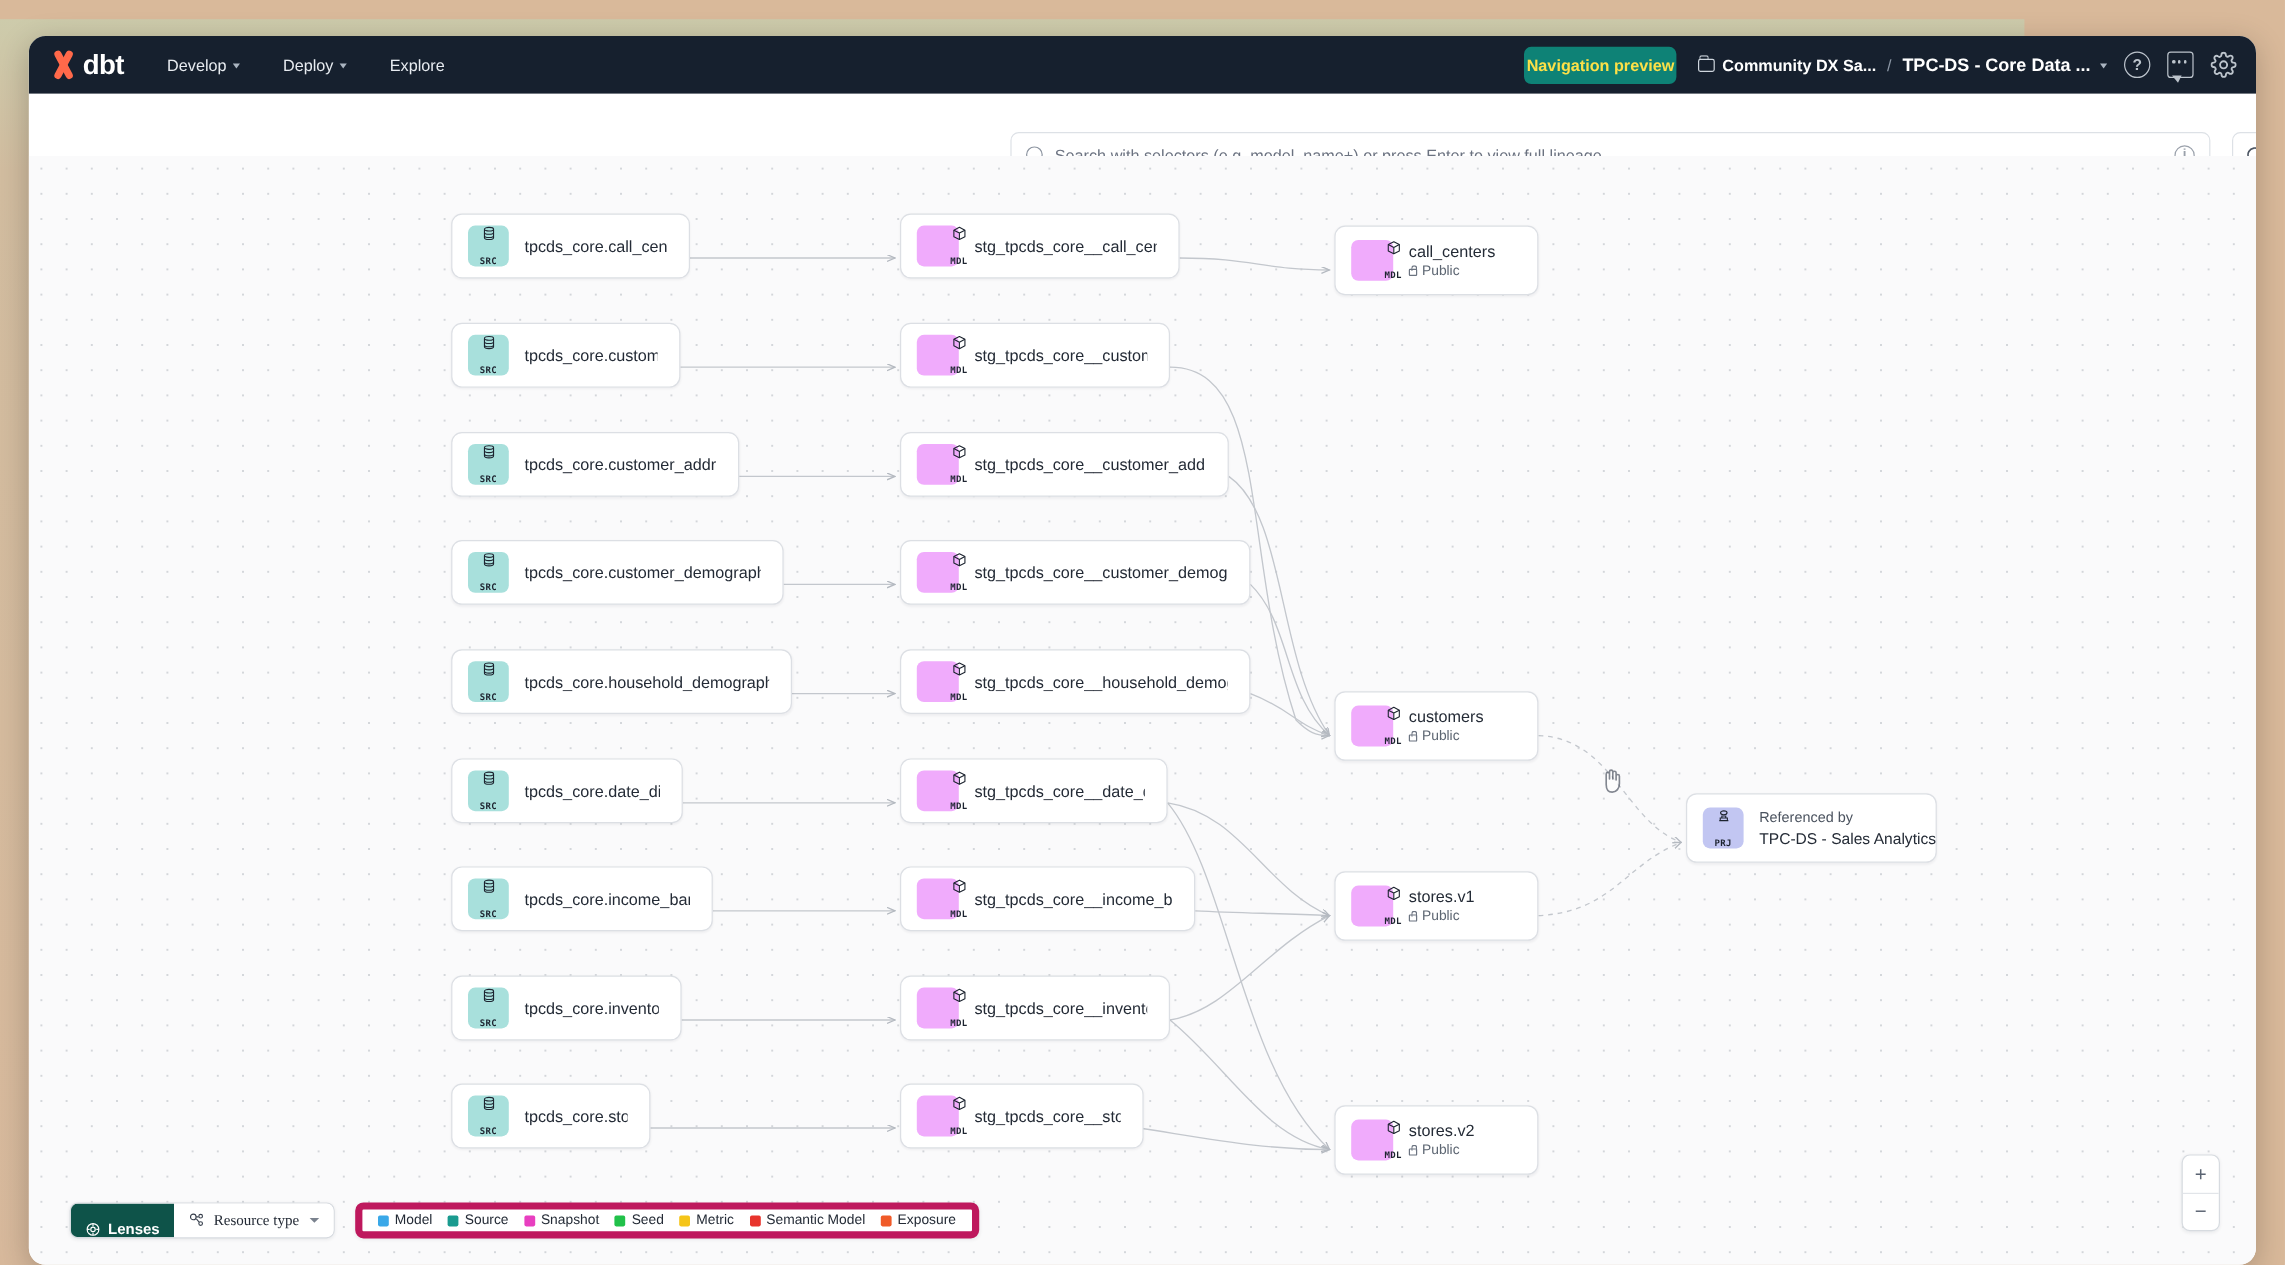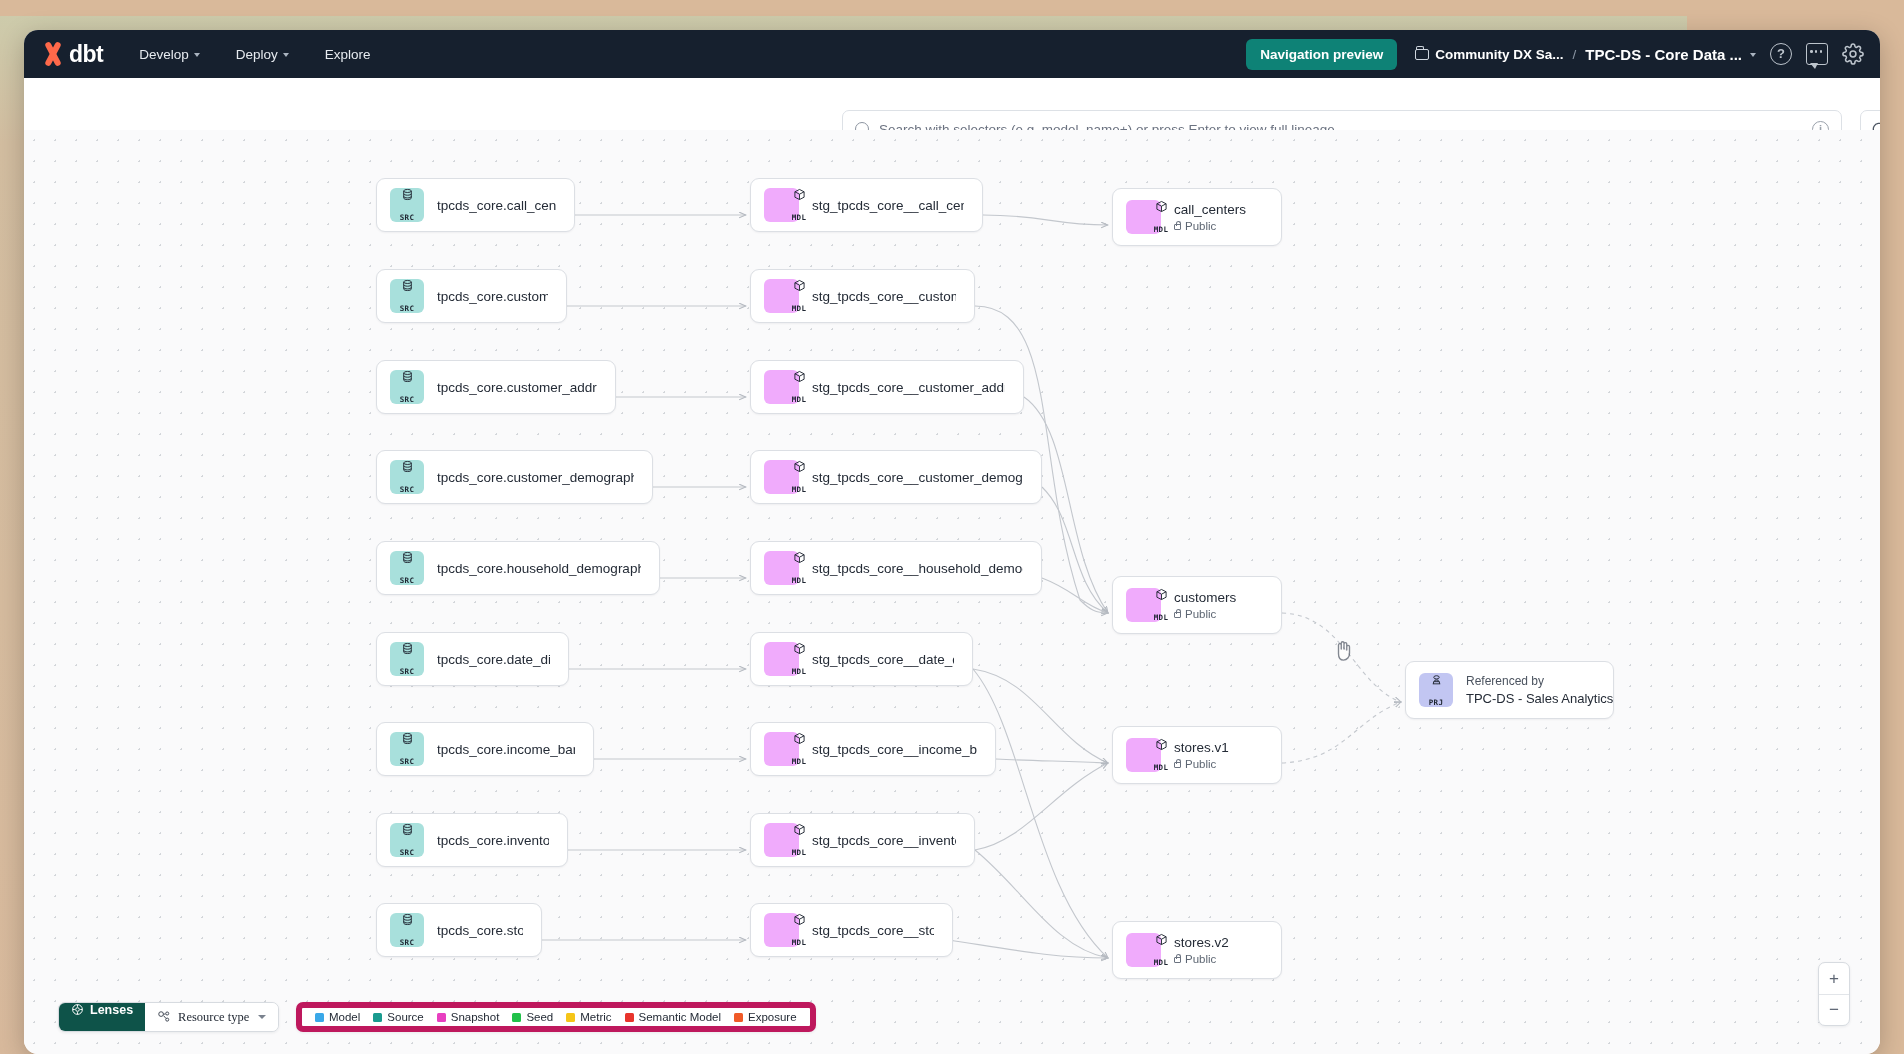--- a/index.html
+++ b/index.html
@@ -41,22 +41,22 @@
   .logo-x:after { transform:rotate(-28deg); }
   .logo-text{ font-size:23px; font-weight:700; letter-spacing:-.5px; color:#fff; }
   .nav-item{
     font-size:13.5px; color:#e7ebf0; margin-left:36px;
     display:flex; align-items:center; gap:5px; cursor:pointer;
   }
   .nav-item:first-of-type{ margin-left:36px; }
   .caret{ width:0;height:0;border-left:3.5px solid transparent;border-right:3.5px solid transparent;border-top:4px solid #aab4c0; display:inline-block; margin-top:2px;}
   .hdr-right{ margin-left:auto; display:flex; align-items:center; gap:0; padding-right:16px; }
   #navprev{
-    background:#0e8276; color:#ffffff; font-size:13.5px; font-weight:600;
-    padding:8px 14px; border-radius:6px; border:none; cursor:pointer;
+    background:#0e8276; color:#fde047; font-size:13.5px; font-weight:600;
+    padding:8px 2px; border-radius:6px; border:none; cursor:pointer;
     margin-right:18px;
   }
   .crumb{ font-size:13.5px; font-weight:700; color:#fff; display:flex; align-items:center; gap:6px; cursor:pointer;}
   .crumb2{ font-size:15px; font-weight:700; color:#fff; cursor:pointer;}
   .crumb-sep{ color:#8d98a6; margin:0 9px; font-size:13.5px;}
   .folder-ico{
     width:14px;height:11px;border:1.4px solid #cfd6de;border-radius:2px;position:relative;
   }
   .folder-ico:before{content:"";position:absolute;left:0;top:-4px;width:6px;height:3px;border:1.4px solid #cfd6de;border-bottom:none;border-radius:2px 2px 0 0;}
   .hdr-ico{ width:22px;height:22px; margin-left:14px; cursor:pointer; opacity:.9; position:relative;}
@@ -146,21 +146,21 @@
 
   
   #lenses{
     position:absolute; left:34px; bottom:22px; height:30px;
     display:flex; align-items:stretch;
     border:1px solid #d7dbe0; border-radius:7px; overflow:hidden;
     background:#fff; box-shadow:0 1px 3px rgba(16,24,40,.07);
   }
   .lens-btn{
     background:#0e5349; color:#fff; font-size:12.5px; font-weight:600;
-    display:flex;align-items:flex-start;gap:6px; padding:0 12px; cursor:pointer;
+    display:flex;align-items:flex-end;gap:6px; padding:0 12px; cursor:pointer;
   }
   .res-btn{
     background:#fff; color:#242b36; font-size:12.5px;
     display:flex;align-items:center;gap:7px; padding:0 12px; cursor:pointer;font-family:Liberation Serif, serif;
   }
   .caret-d{ width:0;height:0;border-left:4px solid transparent;border-right:4px solid transparent;border-top:4.5px solid #7a828e; margin-left:2px;}
   #legend{
     position:absolute; left:272px; bottom:22px; height:30px;
     background:#fff; border:6px solid #be185d; border-radius:7px;
     display:flex; align-items:center; gap:13px; padding:0 13px;

